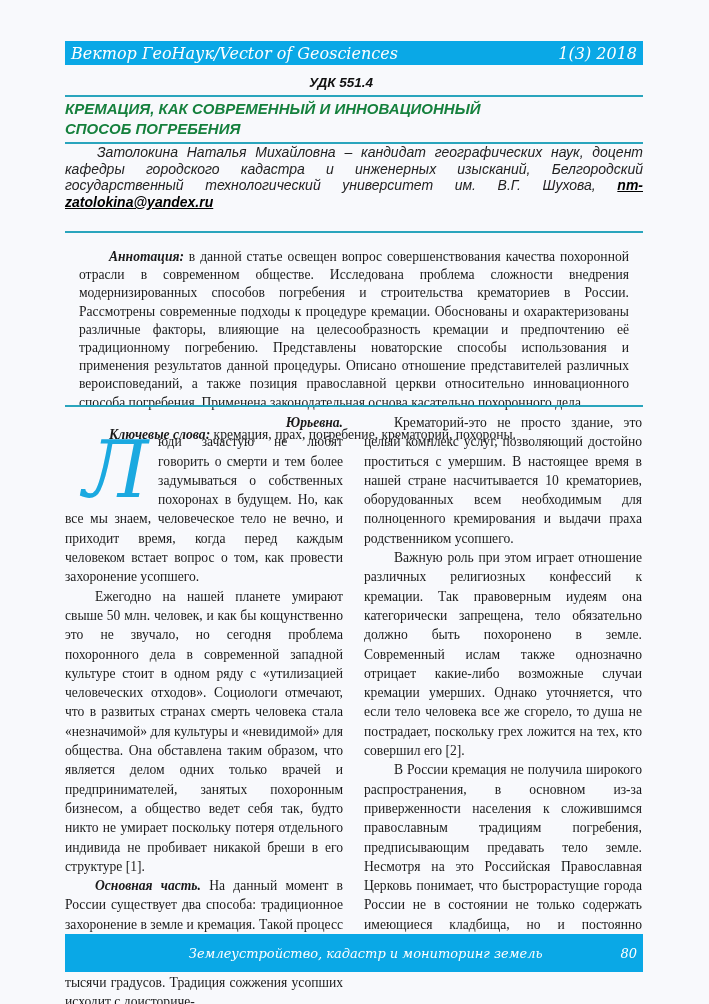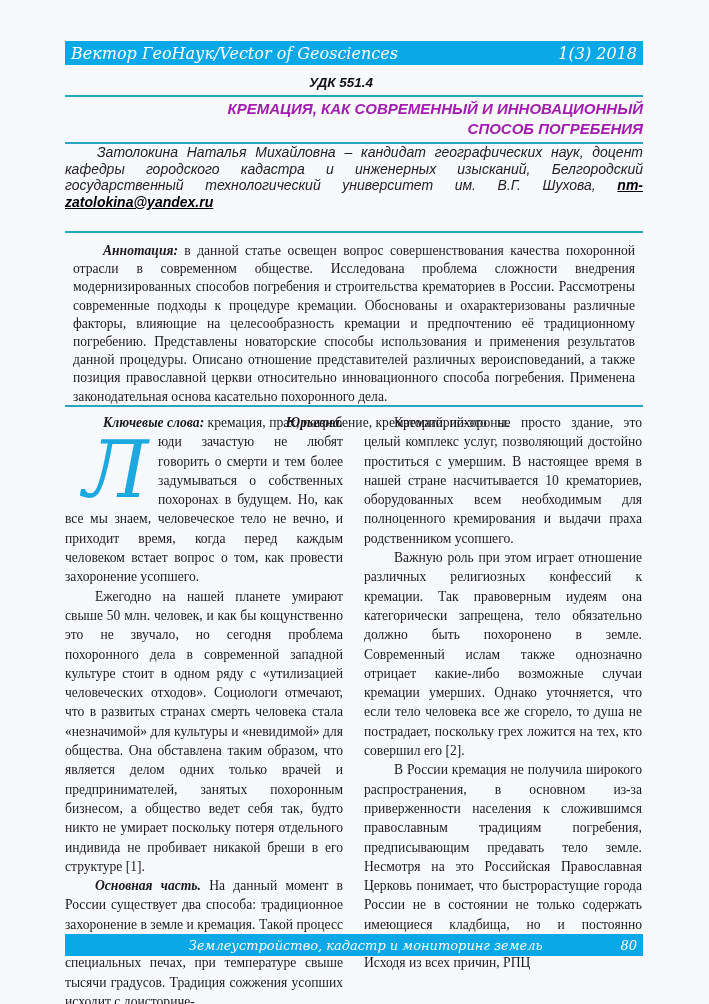--- a/index.html
+++ b/index.html
@@ -12,52 +12,52 @@
       background: #0aa8e6; color: #fff;
       font-family: "DejaVu Serif", serif; font-style: italic; font-size: 16px;
       display: flex; align-items: center; justify-content: space-between; padding: 0 6px; box-sizing: border-box;
     }
     .udc {
       position: absolute; left: 52px; top: 75px; width: 578px; text-align: center;
       font-family: "Liberation Sans", sans-serif; font-weight: bold; font-style: italic; font-size: 13.5px; color: #111;
     }
     .rule { position: absolute; left: 65px; width: 578px; height: 1.5px; background: #2aa5bd; }
     .title {
-      position: absolute; left: 65px; top: 99px; width: 578px; text-align: right;
+      position: absolute; left: 65px; top: 99px; width: 578px; text-align: left;
       font-family: "Liberation Sans", sans-serif; font-weight: bold; font-style: italic; font-size: 15px;
-      color: #a21caf; line-height: 20px;
+      color: #15803d; line-height: 20px;
     }
     .authors {
       position: absolute; left: 65px; top: 144px; width: 578px;
       font-family: "Liberation Sans", sans-serif; font-style: italic; font-size: 14px; line-height: 16.6px; color: #222;
       text-align: justify;
     }
     .authors p { margin: 0; text-indent: 32px; }
     .authors .email { font-weight: bold; text-decoration: underline; color: #000; }
     .abstract {
       position: absolute; left: 65px; top: 234px; width: 578px;
       font-size: 13.6px; line-height: 18.2px; text-align: justify;
     }
-    .abstract p { margin: 8px; text-indent: 30px; }
+    .abstract p { margin: 14px; text-indent: 30px; }
     .abstract .lbl { font-weight: bold; font-style: italic; }
     .col {
       position: absolute; top: 413px; width: 278px;
       font-size: 13.6px; line-height: 19.3px; text-align: justify;
     }
     .col p { margin: 0; text-indent: 30px; }
     .col-left { left: 65px; }
     .col-right { left: 364px; }
     .intro-head { text-align: right; font-weight: bold; font-style: italic; text-indent: 0 !important; }
     .dropcap {
       float: left; font-family: "DejaVu Serif", serif; font-style: italic; color: #1ba9e0;
       font-size: 78px; line-height: 68px; margin: 4px 10px 0 18px;
     }
     .lbl { font-weight: bold; font-style: italic; }
     .footer-bar {
-      position: absolute; left: 65px; top: 934px; width: 578px; height: 22px;
+      position: absolute; left: 65px; top: 934px; width: 578px; height: 38px;
       background: #0aa8e6; color: #fff;
       font-family: "DejaVu Serif", serif; font-style: italic; font-size: 13px;
       display: flex; align-items: center; box-sizing: border-box; padding: 0 6px;
     }
     .footer-bar .journal { flex: 1; text-align: center; padding-left: 40px; }
   </style>
 </head>
 <body>
 
 <div class="header-bar">

